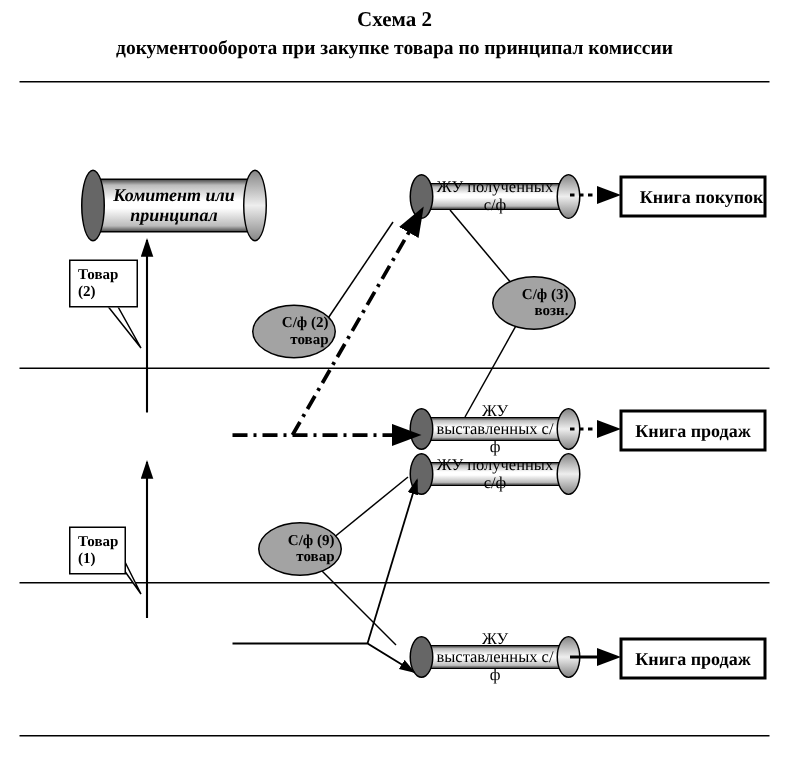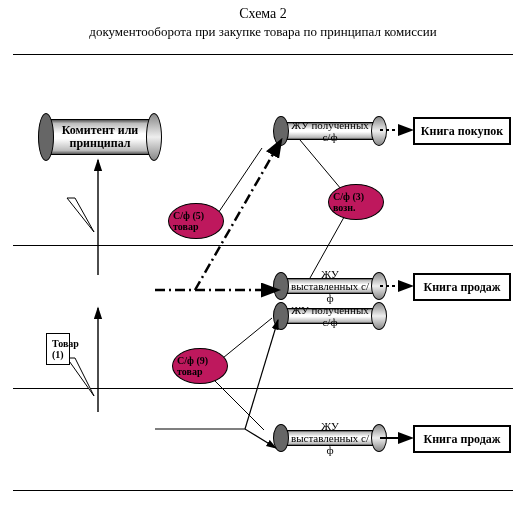--- a/index.html
+++ b/index.html
@@ -13,21 +13,21 @@
     position: relative;
     width: 526px;
     height: 505px;
     background: #fff;
     overflow: hidden;
   }
   .title {
     position: absolute;
     left: 0; right: 0;
     text-align: center;
-    font-weight: normal;
+    font-weight: bold;
   }
   .hr {
     position: absolute;
     left: 13px;
     width: 500px;
     height: 0;
     border-top: 1px solid #000;
   }
   
   .cyl {
@@ -90,28 +90,28 @@
     font-weight: bold;
     line-height: 1.1;
     padding: 4px 5px;
     box-sizing: border-box;
     z-index: 3;
   }
   .bubble {
     position: absolute;
     border: 1px solid #000;
     border-radius: 50%;
-    background: #be185d;
+    background: #a3a3a3;
     font-size: 10px;
     font-weight: bold;
     line-height: 1.1;
     display: flex;
     align-items: center;
     justify-content: center;
-    text-align: left;
+    text-align: right;
     z-index: 3;
     padding: 2px 4px;
     box-sizing: border-box;
   }
   svg.arrows {
     position: absolute;
     left: 0; top: 0;
     width: 526px;
     height: 505px;
     z-index: 1;
@@ -161,21 +161,21 @@
     <line x1="348" y1="210" x2="310" y2="278" stroke="#000" stroke-width="1"></line>
     <line x1="362" y1="214" x2="300" y2="140" stroke="#000" stroke-width="1"></line>
 
     <line x1="212" y1="378" x2="264" y2="430" stroke="#000" stroke-width="1"></line>
     <line x1="218" y1="362" x2="272" y2="318" stroke="#000" stroke-width="1"></line>
 
     <polygon points="67,198 75,198 94,232" fill="#fff" stroke="#000" stroke-width="1"></polygon>
     <polygon points="67,358 75,358 94,396" fill="#fff" stroke="#000" stroke-width="1"></polygon>
   </svg>
 
-  <div class="cyl" style="left:45px; top:113px; width:110px; height:48px;">
+  <div class="cyl" style="left:61px; top:113px; width:110px; height:48px;font-style:italic;">
     <div class="body"></div>
       <div class="cap-left"></div>
       <div class="cap-right"></div>
     <div class="label">Комитент или принципал</div>
   </div>
 
 
 
   <div class="cyl small" style="left:280px; top:116px; width:100px; height:30px;">
     <div class="body"></div>
@@ -198,36 +198,39 @@
     <div class="label">ЖУ полученных с/ф</div>
   </div>
 
   <div class="cyl small" style="left:280px; top:424px; width:100px; height:28px;">
     <div class="body"></div>
       <div class="cap-left"></div>
       <div class="cap-right"></div>
     <div class="label">ЖУ выставленных с/ф</div>
   </div>
 
-  <div class="box" style="left:413px; top:117px; width:98px; height:28px;">
+  <div class="box" style="left:413px; top:117px; width:98px; height:28px;justify-content:flex-end;">
     <span>Книга покупок</span>
   </div>
   <div class="box" style="left:413px; top:273px; width:98px; height:28px;">
     <span>Книга продаж</span>
   </div>
   <div class="box" style="left:413px; top:425px; width:98px; height:28px;">
     <span>Книга продаж</span>
   </div>
 
-  <div class="callout" style="left:46px; top:333px; width:24px;">
+  <div class="callout" style="left:46px; top:173px; width:46px;">
+    <span>Товар (2)</span>
+  </div>
+  <div class="callout" style="left:46px; top:351px; width:38px;">
     <span>Товар (1)</span>
   </div>
 
   <div class="bubble" style="left:168px; top:203px; width:56px; height:36px;">
-    <span>С/ф (5) товар</span>
+    <span>С/ф (2) товар</span>
   </div>
   <div class="bubble" style="left:328px; top:184px; width:56px; height:36px;">
     <span>С/ф (3) возн.</span>
   </div>
   <div class="bubble" style="left:172px; top:348px; width:56px; height:36px;">
     <span>С/ф (9) товар</span>
   </div>
 
 </div>
 

